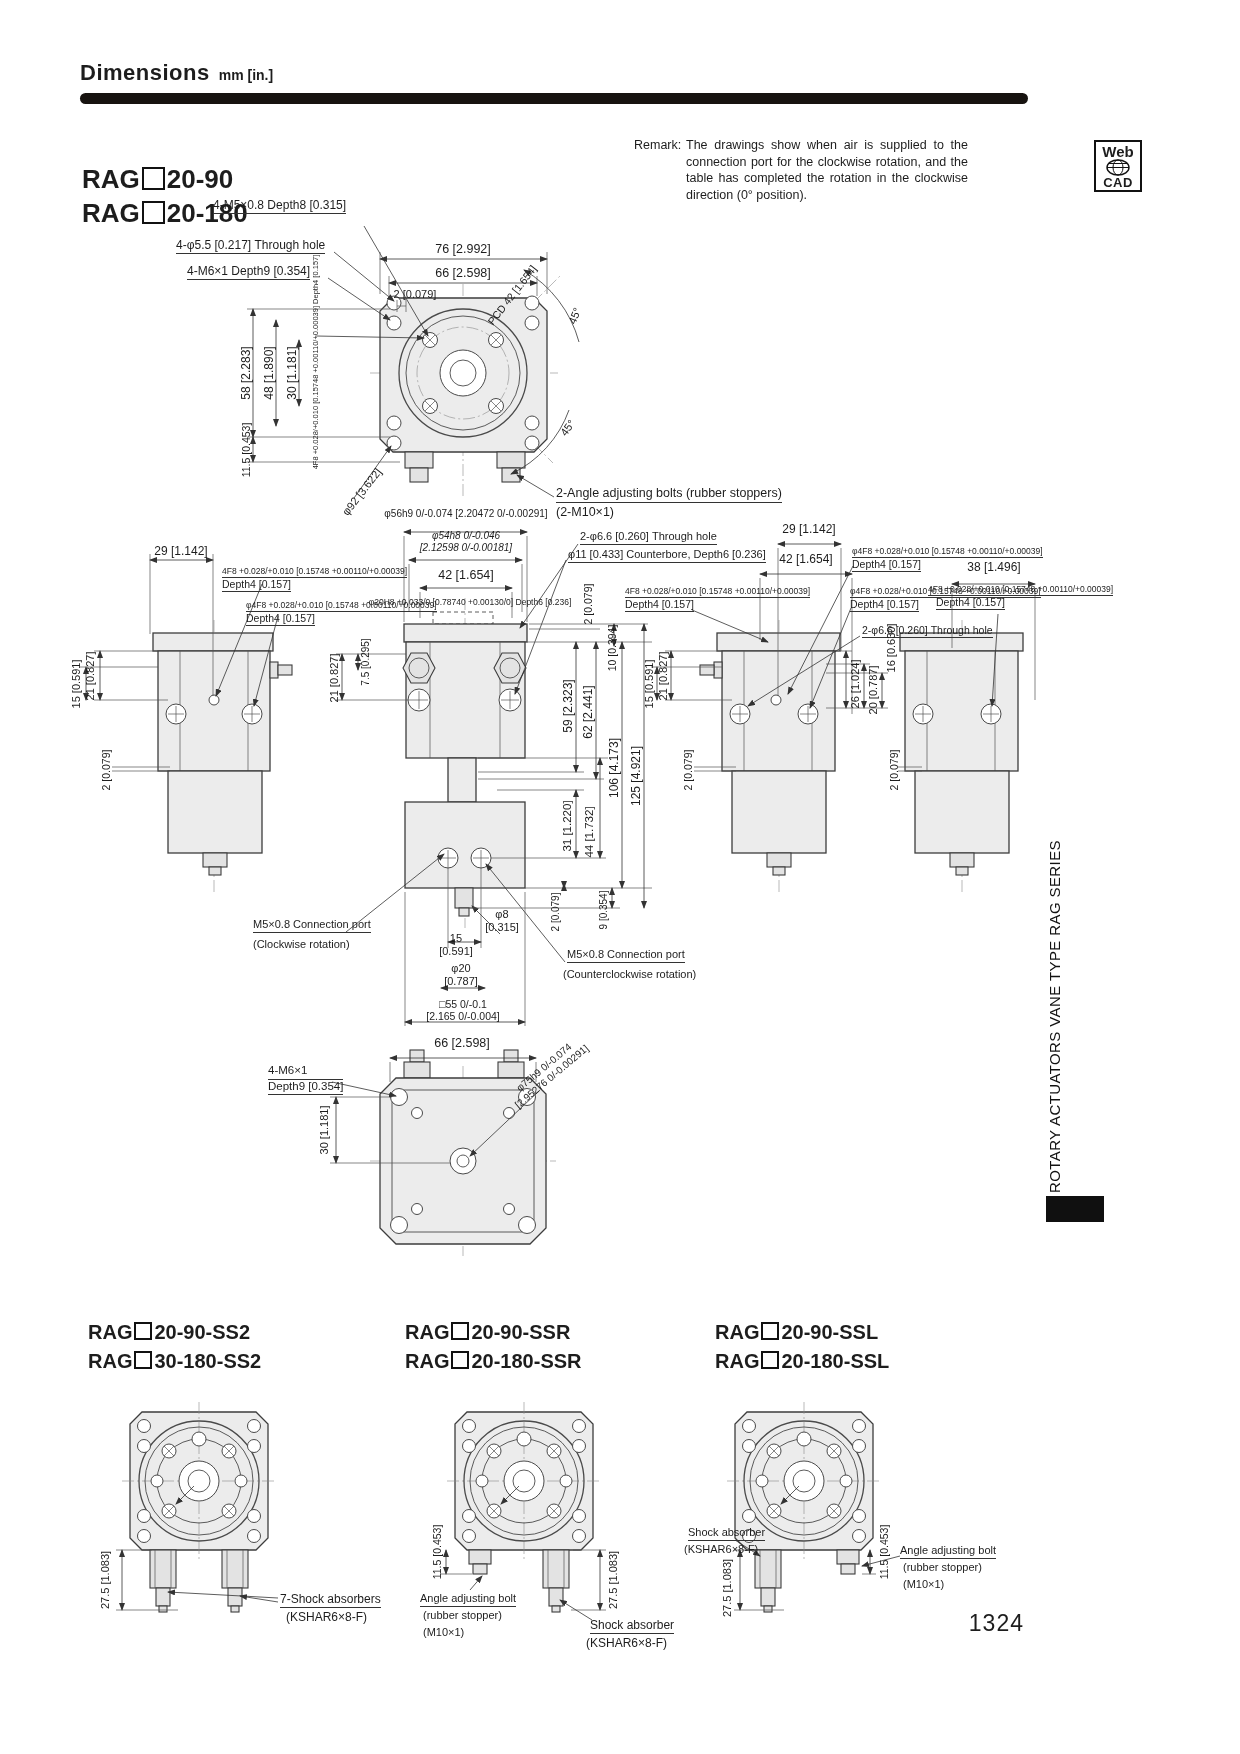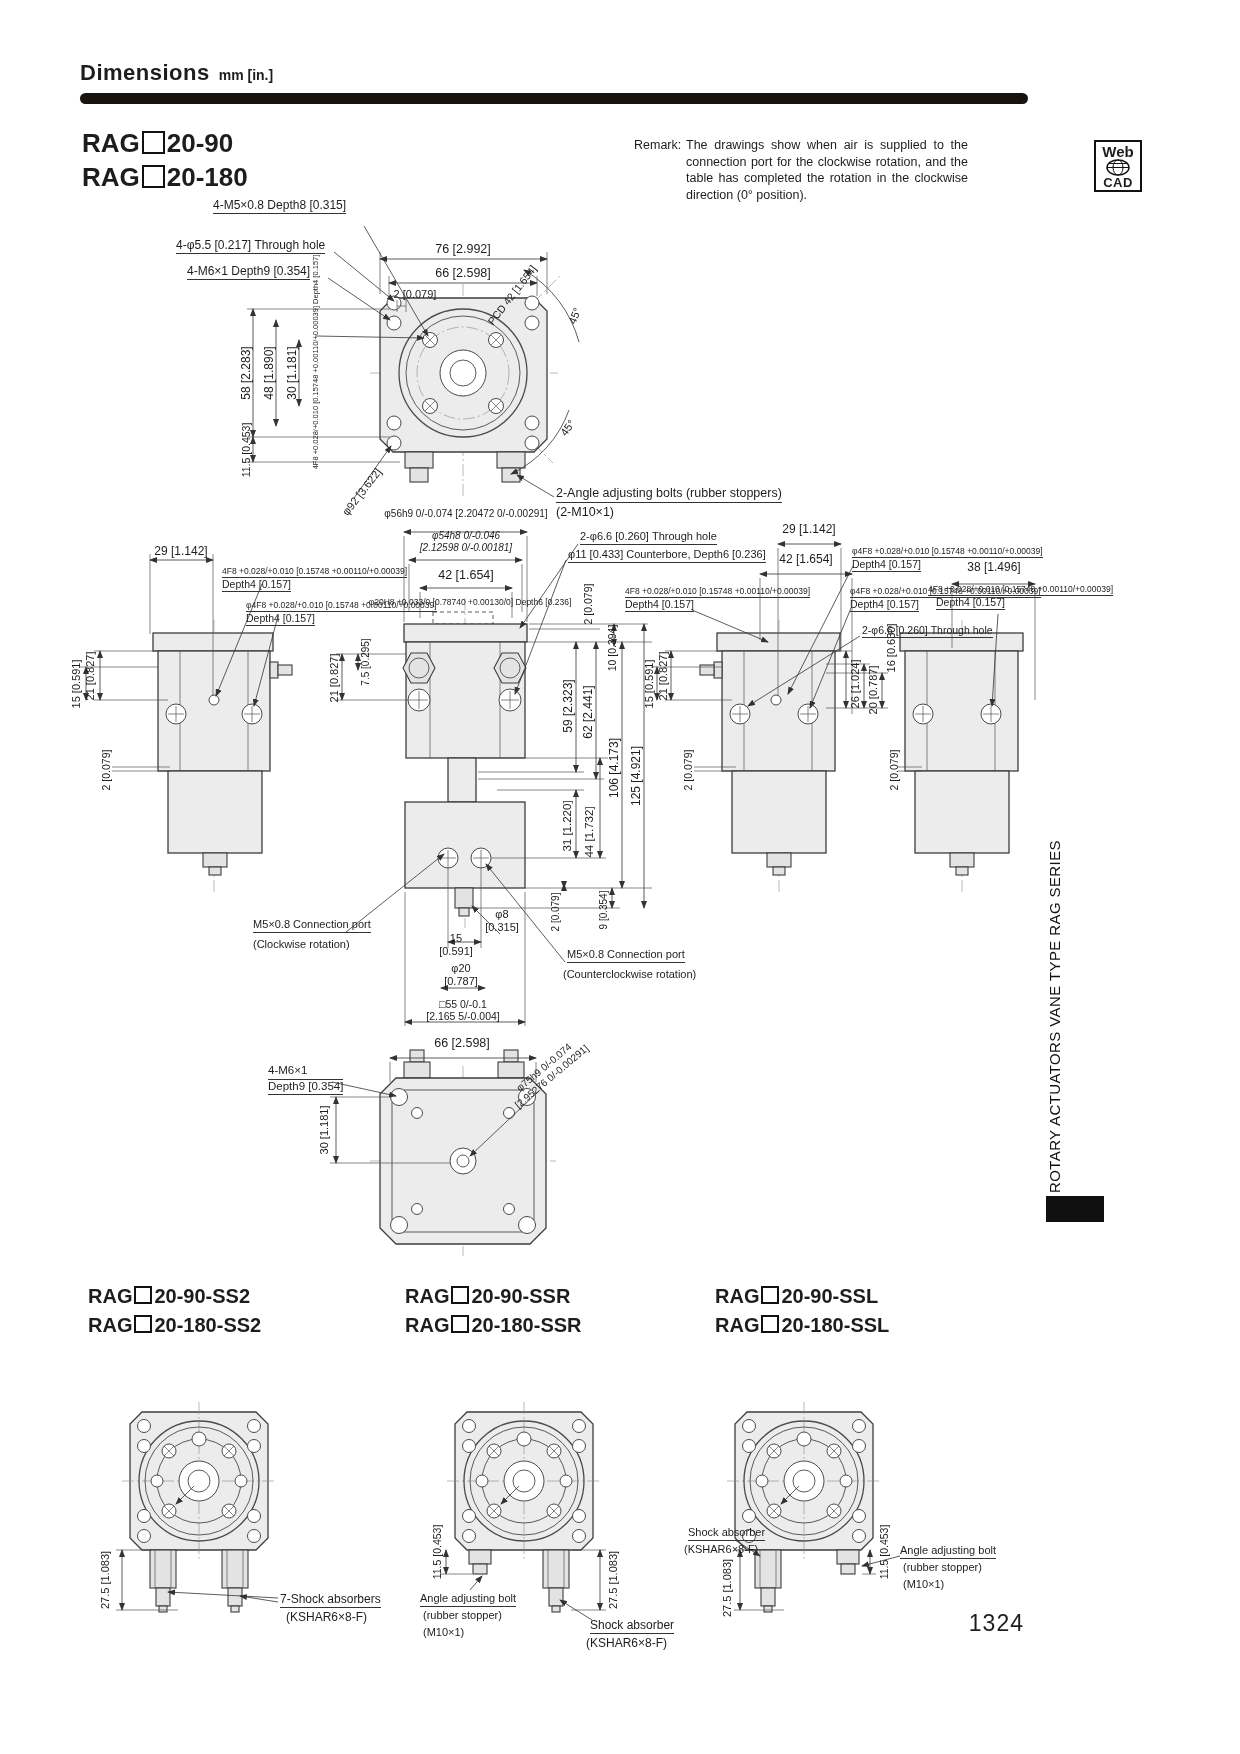--- a/index.html
+++ b/index.html
@@ -10,21 +10,21 @@
   .title-main{font-size:22px;font-weight:bold;letter-spacing:.5px;}
   .title-unit{font-size:14px;font-weight:bold;margin-left:9px;}
   .hbar{position:absolute;left:80px;top:93px;width:948px;height:11px;background:#171310;border-radius:6px;}
   .remark{position:absolute;left:634px;top:137px;width:340px;font-size:12.5px;line-height:1.32;display:flex;}
   .remark .lbl{flex:0 0 52px;}
   .remark .txt{width:282px;text-align:justify;}
   .webcad{position:absolute;left:1094px;top:140px;width:44px;border:2px solid #111;background:#fff;
           text-align:center;font-weight:bold;line-height:1;padding:2px 0 1px;}
   .webcad .w1{font-size:15px;display:block;}
   .webcad .w2{font-size:13px;display:block;letter-spacing:.5px;}
-  .mh{position:absolute;font-weight:bold;white-space:nowrap;}
+  .mh{position:absolute;font-weight:bold;white-space:nowrap;margin-top:36px;}
   .mh .hl{display:block;}
   #mh{left:82px;top:126px;font-size:26px;line-height:34px;}
   #mh .sq{display:inline-block;width:19px;height:19px;border:2px solid #111;margin:0 2px;vertical-align:-2px;}
   .vh{font-size:20px;line-height:29px;}
   .vh .sq{display:inline-block;width:14px;height:14px;border:2px solid #111;margin:0 2px;vertical-align:-1px;}
   #vh0{left:88px;top:1282px;} #vh1{left:405px;top:1282px;} #vh2{left:715px;top:1282px;}
   .ann{position:absolute;white-space:nowrap;line-height:1.18;color:#1d1d1d;}
   .ann .ln{display:block;}
   .ann .u{border-bottom:1px solid #333;padding-bottom:1px;}
   .cx{transform:translateX(-50%);text-align:center;}
@@ -625,21 +625,21 @@
       <div class="ann cx" style="left: 456px; top: 932px; font-size: 11px;">
         <span class="ln">15</span>
         <span class="ln">[0.591]</span>
       </div>
       <div class="ann cx" style="left: 461px; top: 962px; font-size: 11px;">
         <span class="ln">φ20</span>
         <span class="ln">[0.787]</span>
       </div>
       <div class="ann cx" style="left: 463px; top: 998px; font-size: 10.5px;">
         <span class="ln">□55 0/-0.1</span>
-        <span class="ln">[2.165 5/-0.004]</span>
+        <span class="ln">[2.165 0/-0.004]</span>
       </div>
       <div class="ann" style="left: 567px; top: 948px; font-size: 11px;">
         <span class="ln u">M5×0.8 Connection port</span>
       </div>
       <div class="ann" style="left: 563px; top: 968px; font-size: 11px;">
         <span class="ln">(Counterclockwise rotation)</span>
       </div>
       <div class="ann cx" style="left: 462px; top: 1036px; font-size: 12.5px;">
         <span class="ln">66 [2.598]</span>
       </div>
@@ -702,21 +702,21 @@
       <div class="ann" style="left: 903px; top: 1561px; font-size: 11px;">
         <span class="ln">(rubber stopper)</span>
       </div>
       <div class="ann" style="left: 903px; top: 1578px; font-size: 11px;">
         <span class="ln">(M10×1)</span>
       </div>
     </div>
 
   <div id="vh0" class="mh vh">
       <div class="hl"><span>RAG</span><span class="sq"></span><span>20-90-SS2</span></div>
-      <div class="hl"><span>RAG</span><span class="sq"></span><span>20-180-SS2</span></div>
+      <div class="hl"><span>RAG</span><span class="sq"></span><span>30-180-SS2</span></div>
     </div>
   <div id="vh1" class="mh vh">
       <div class="hl"><span>RAG</span><span class="sq"></span><span>20-90-SSR</span></div>
       <div class="hl"><span>RAG</span><span class="sq"></span><span>20-180-SSR</span></div>
     </div>
   <div id="vh2" class="mh vh">
       <div class="hl"><span>RAG</span><span class="sq"></span><span>20-90-SSL</span></div>
       <div class="hl"><span>RAG</span><span class="sq"></span><span>20-180-SSL</span></div>
     </div>
 

